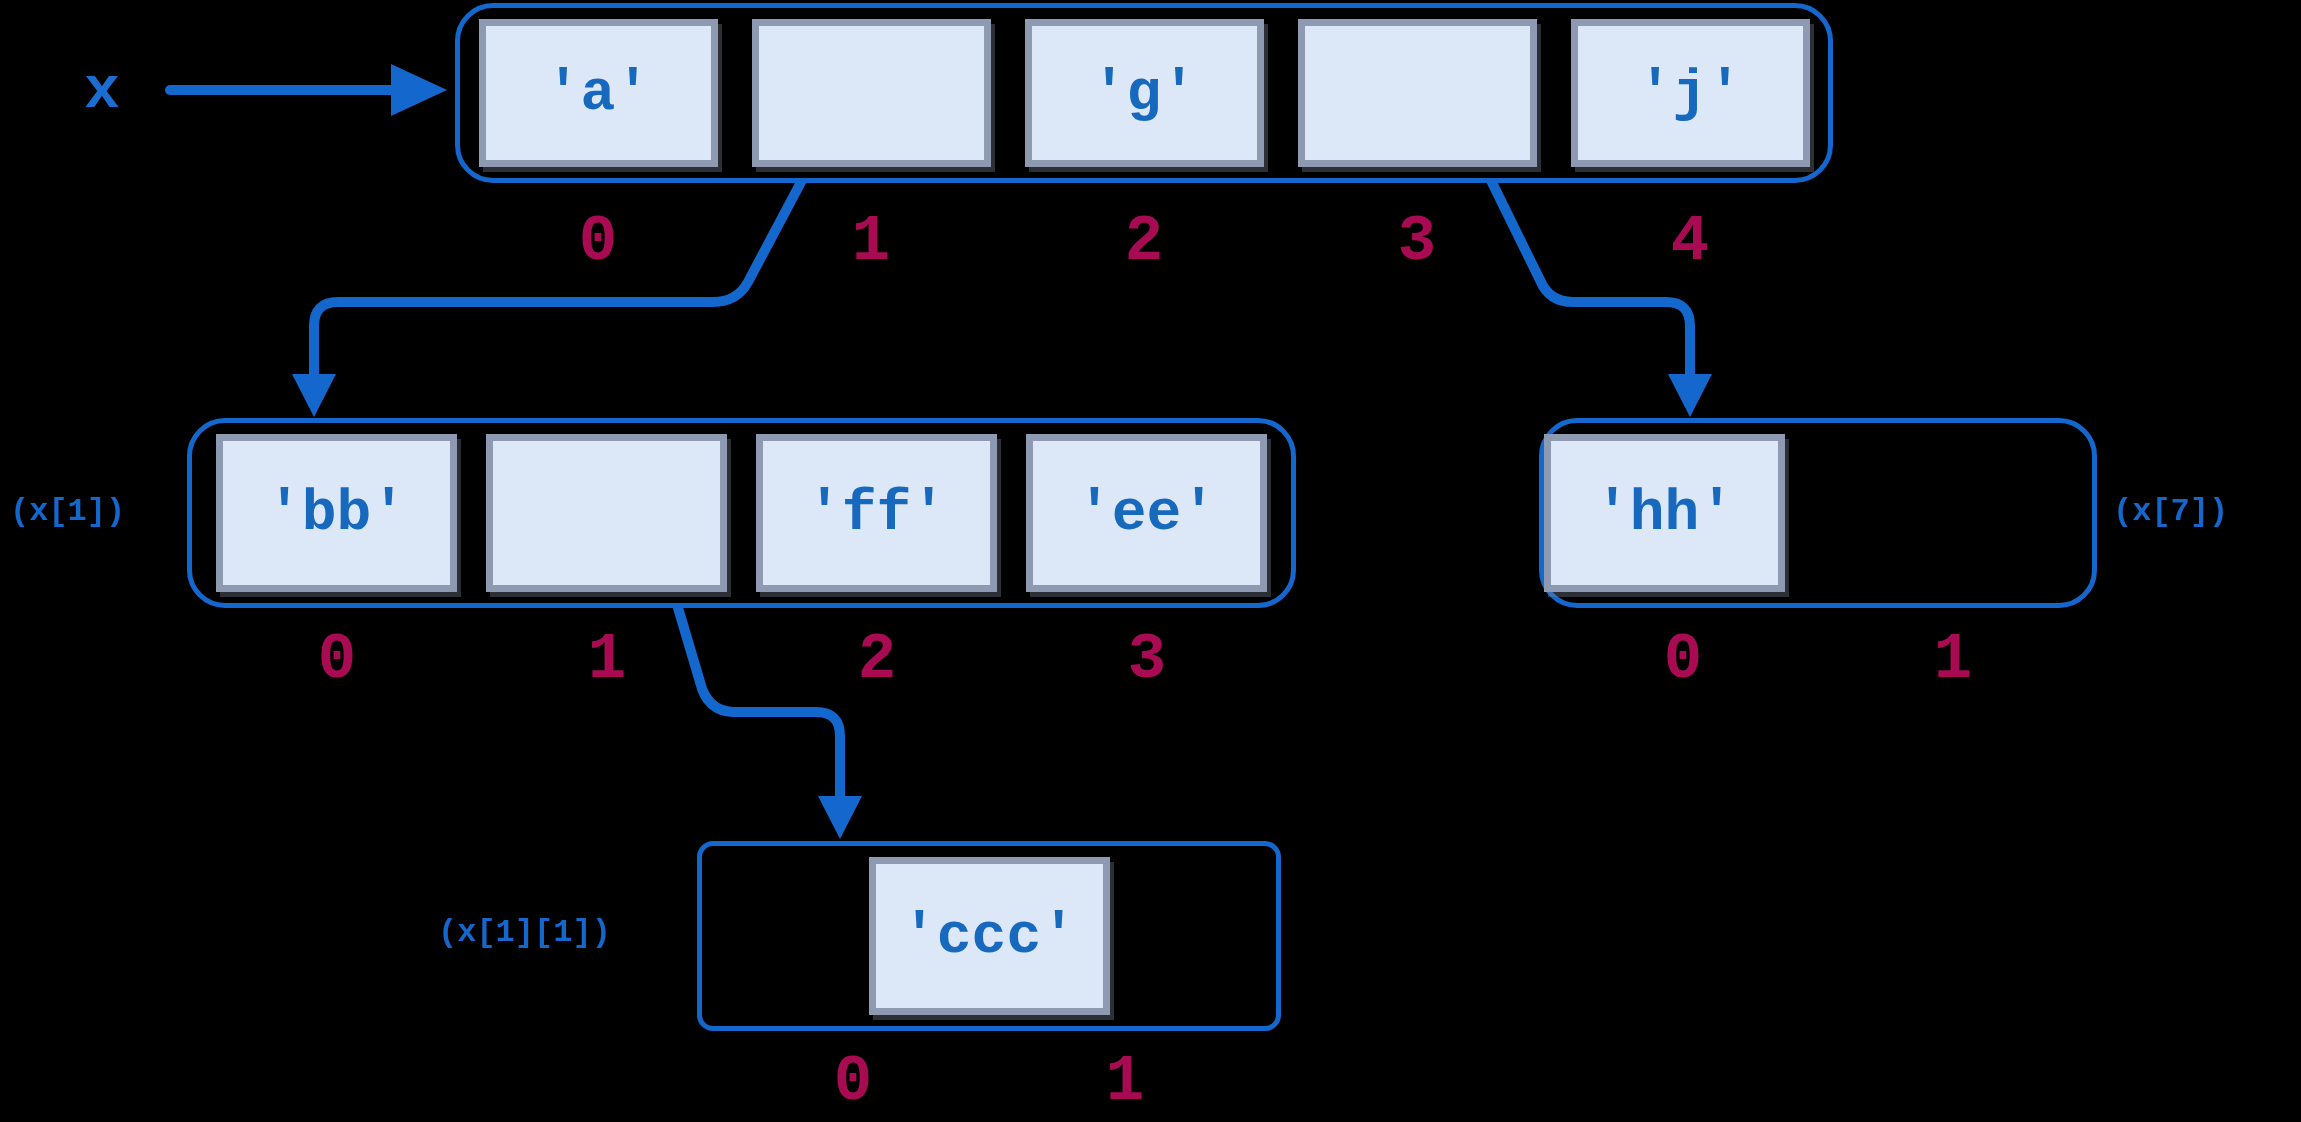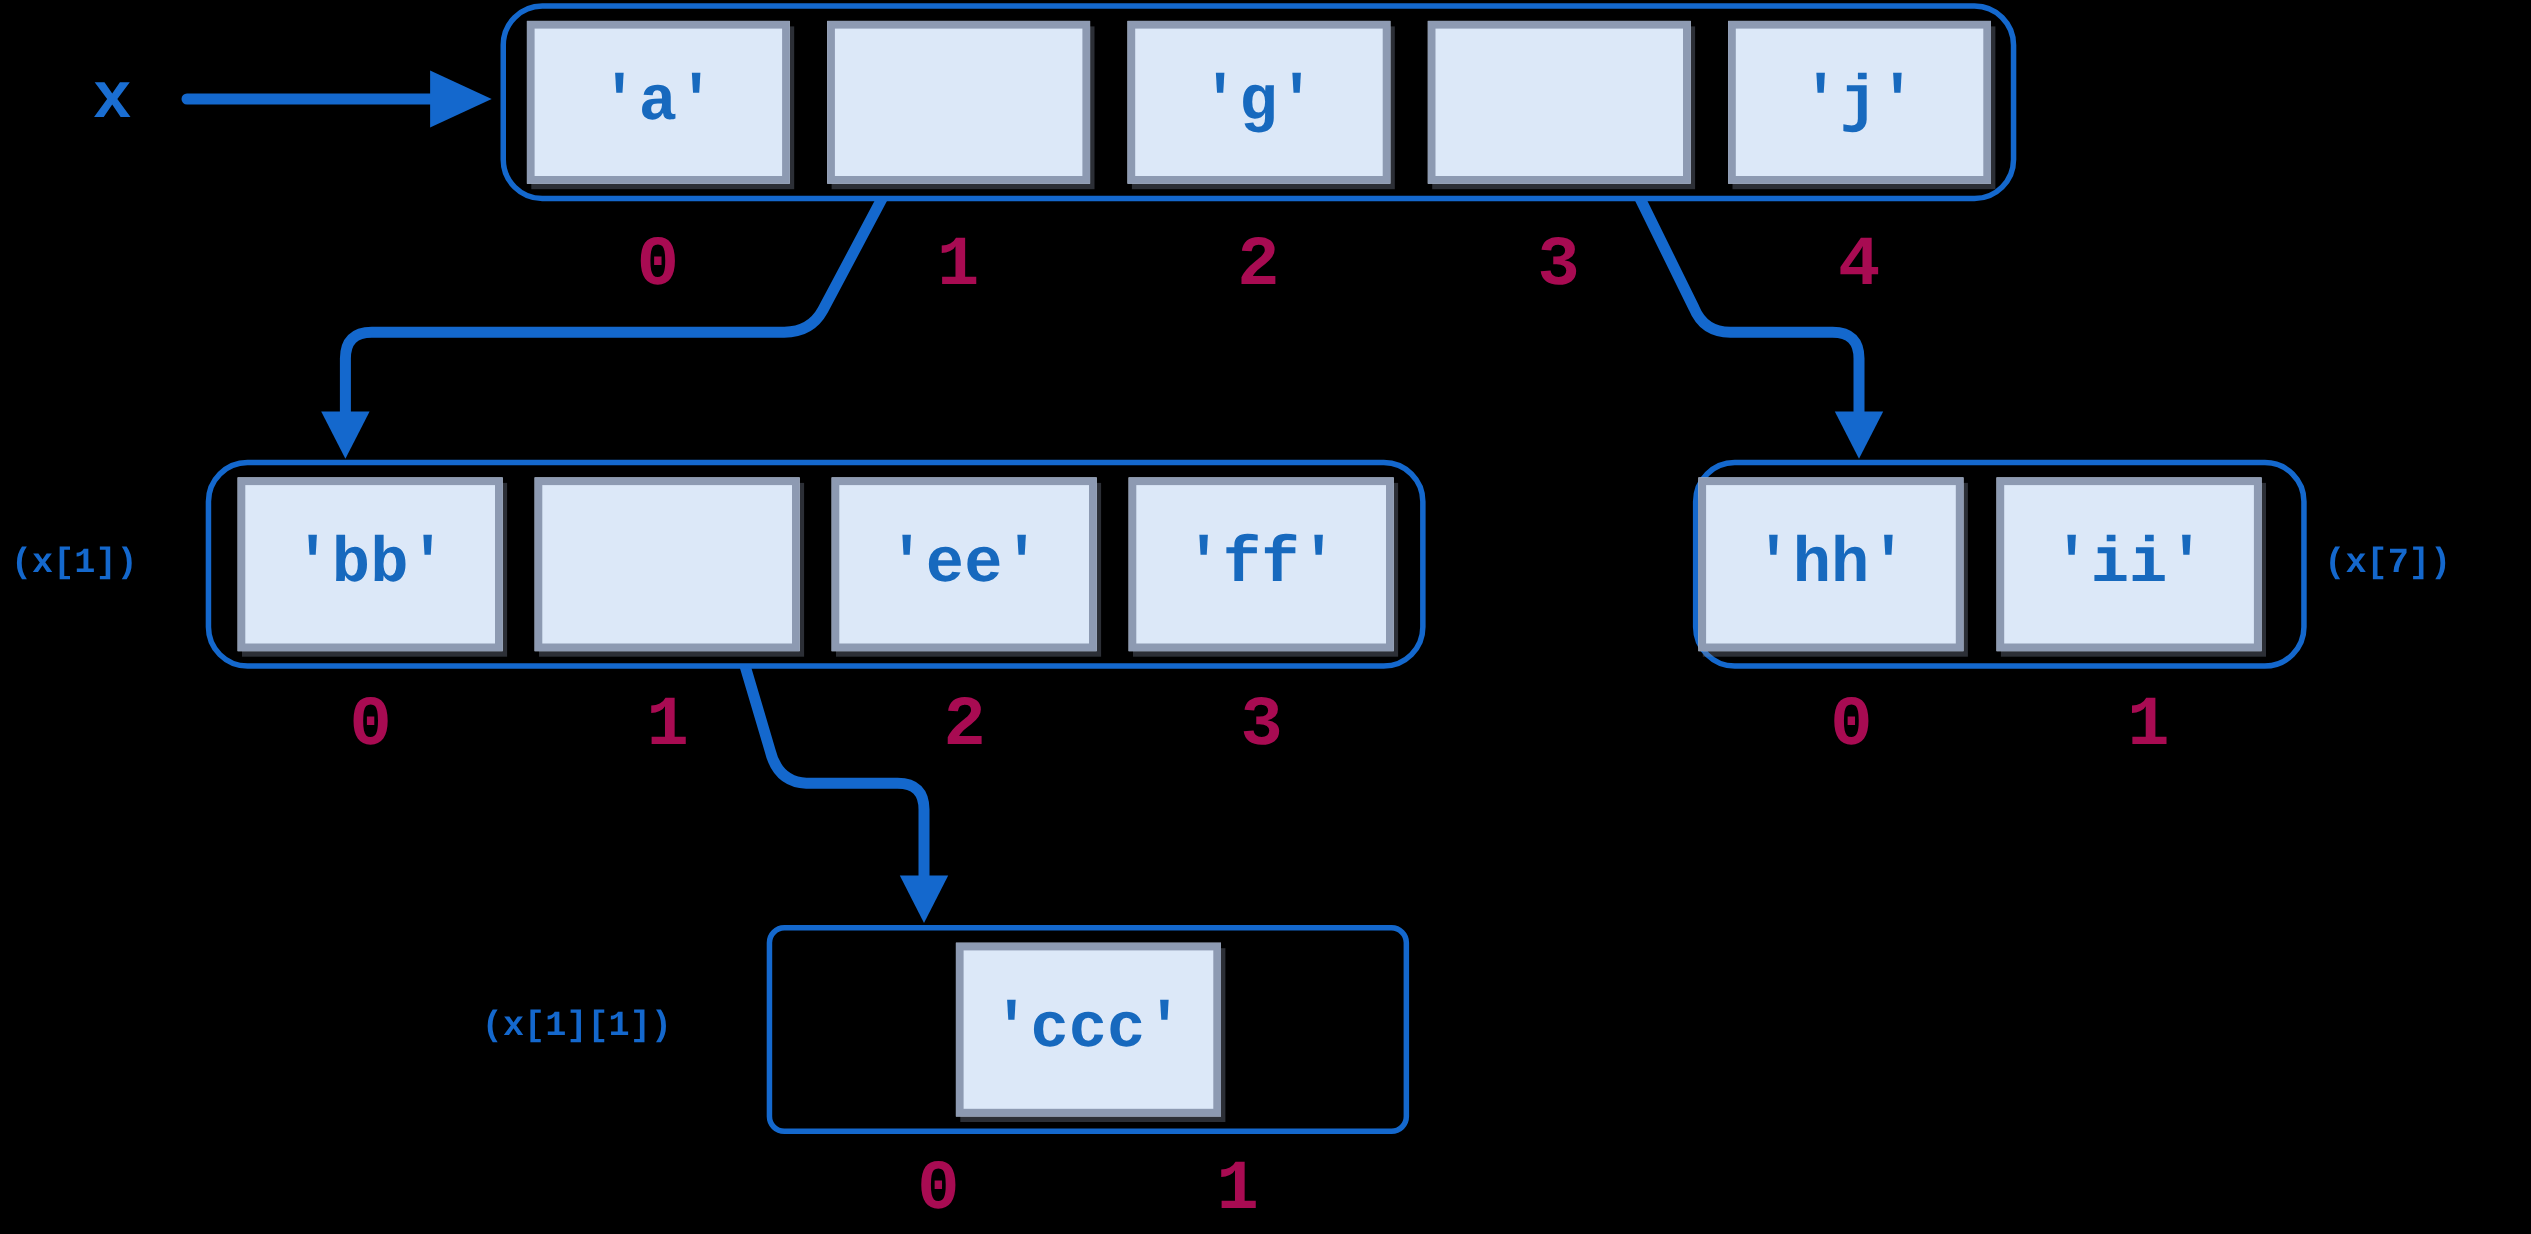--- a/index.html
+++ b/index.html
@@ -126,33 +126,32 @@
   <div class="idx" style="left:871px;  top:210px;">1</div>
   <div class="idx" style="left:1144px; top:210px;">2</div>
   <div class="idx" style="left:1417px; top:210px;">3</div>
   <div class="idx" style="left:1690px; top:210px;">4</div>
 
   <div class="ptr-label" style="left:10px; top:489px;">(x[1])</div>
   <div class="list-box" style="left:187px; top:418px; width:1109px; height:190px;">
     <div class="cells" style="justify-content:center; gap:29px;">
       <div class="cell cell-md">'bb'</div>
       <div class="cell cell-md"></div>
+      <div class="cell cell-md">'ff'</div>
       <div class="cell cell-md">'ee'</div>
-      <div class="cell cell-md">'ff'</div>
     </div>
   </div>
   <div class="idx" style="left:337px;  top:628px;">0</div>
   <div class="idx" style="left:607px;  top:628px;">1</div>
   <div class="idx" style="left:877px;  top:628px;">2</div>
   <div class="idx" style="left:1147px; top:628px;">3</div>
 
   <div class="list-box" style="left:1539px; top:418px; width:558px; height:190px;">
     <div class="cells" style="gap:30px;">
       <div class="cell cell-md">'hh'</div>
-      <div class="cell cell-md">'ii'</div>
     </div>
   </div>
   <div class="ptr-label" style="left:2113px; top:489px;">(x[7])</div>
   <div class="idx" style="left:1683px; top:628px;">0</div>
   <div class="idx" style="left:1953px; top:628px;">1</div>
 
   <div class="ptr-label" style="left:438px; top:910px;">(x[1][1])</div>
   <div class="list-box" style="left:697px; top:841px; width:584px; height:190px;border-radius:16px;">
     <div class="cells" style="justify-content:center; gap:31px;">
       <div class="cell cell-md">'ccc'</div>

